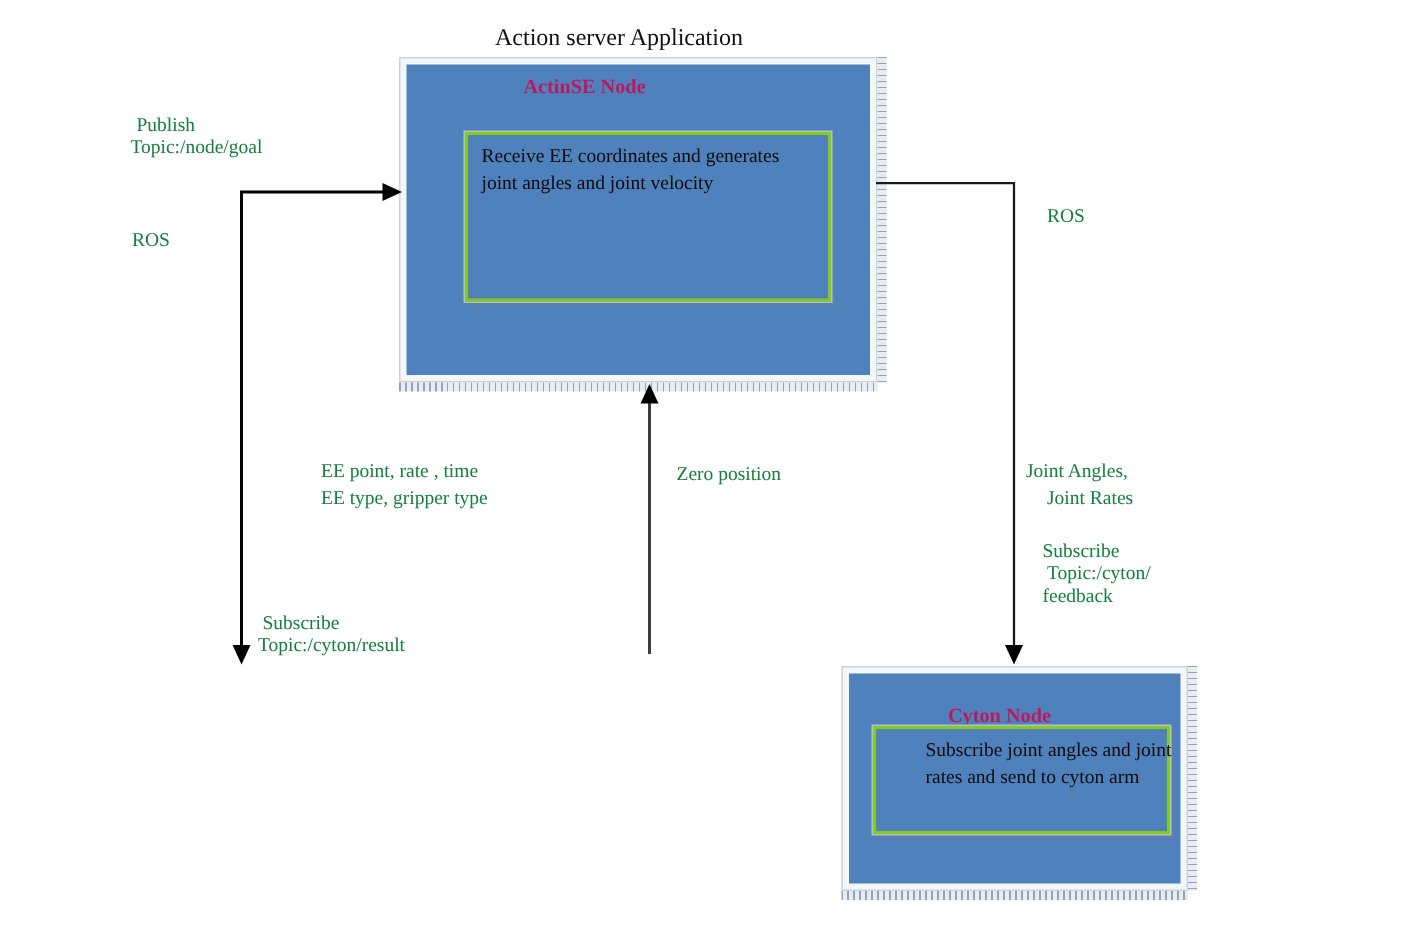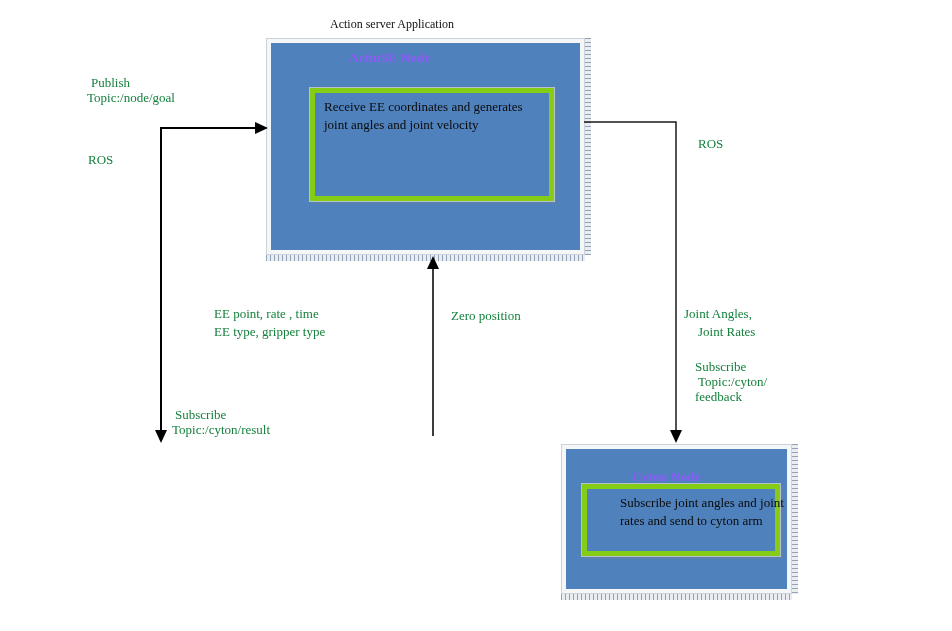--- a/index.html
+++ b/index.html
@@ -11,21 +11,21 @@
     position: relative;
     width: 952px;
     height: 631px;
     background: #ffffff;
     overflow: hidden;
     font-family: "Liberation Serif", "DejaVu Serif", serif;
     color: #111111;
   }
   .diagram-title {
     position: absolute;
-    font-size: 12px;
+    font-size: 16px;
     white-space: nowrap;
   }
   
   .node {
     position: absolute;
     background: #f4f6f8;
     border: 1px solid #cdd3db;
   }
   .node .fill {
     position: absolute;
@@ -49,27 +49,27 @@
     bottom: -1px;
     right: -7px;
     width: 6px;
     background: repeating-linear-gradient(180deg, #93a3b7 0 1px, #e9edf2 1px 4px);
   }
   .node-title {
     position: absolute;
     font-weight: bold;
     font-size: 13.5px;
     white-space: nowrap;
-    color: #8b5cf6;
+    color: #be185d;
     z-index: 2;
   }
   .inner-box {
     position: absolute;
     background: #4f81bd;
-    border: 5px solid #84cc16;
+    border: 2px solid #84cc16;
     box-shadow: 0 0 0 1px #b7c1ce, 3px 3px 0 rgba(110, 128, 150, 0.38);
     z-index: 2;
     box-sizing: border-box;
   }
   .inner-text {
     font-size: 13px;
     line-height: 17.5px;
     padding: 5px 0 0 9px;
     color: #0a0a0a;
   }

